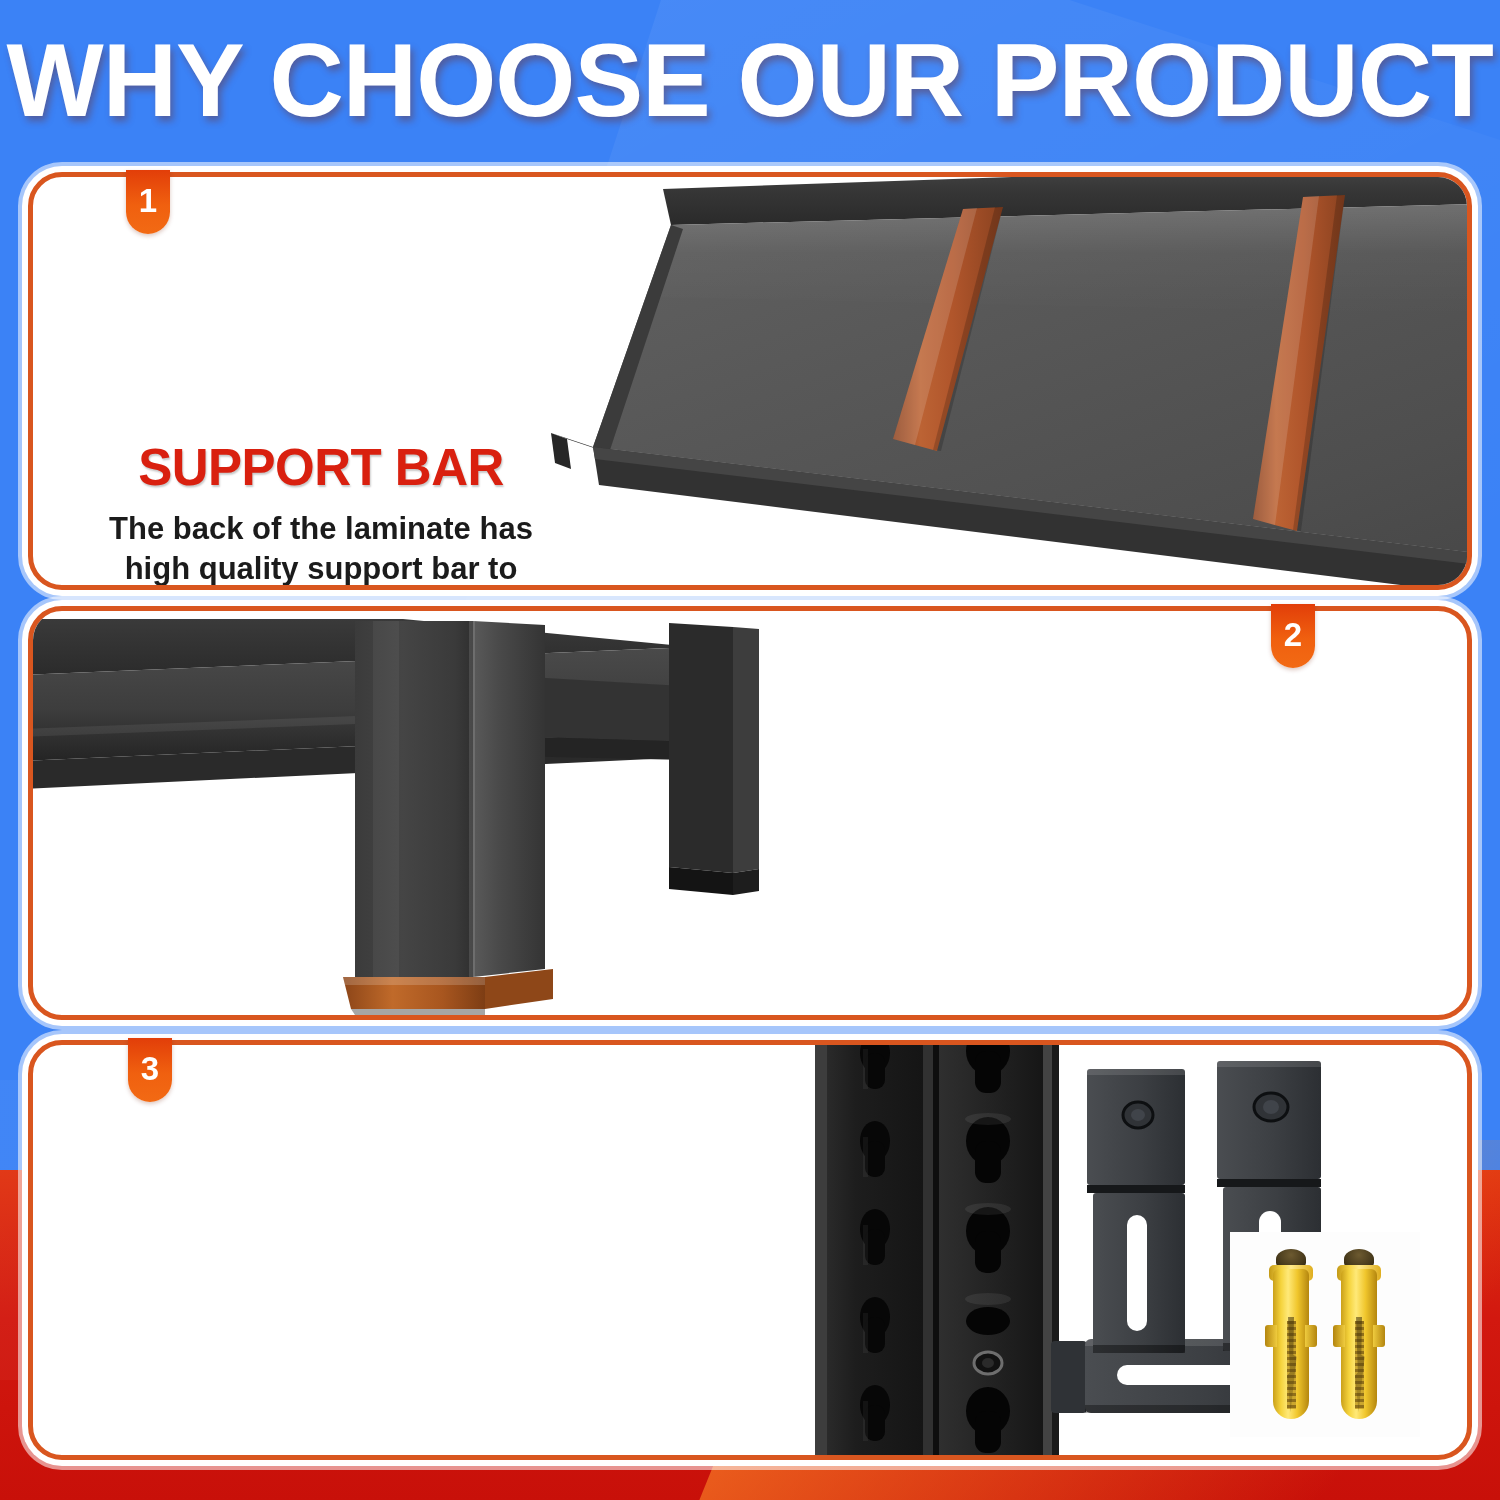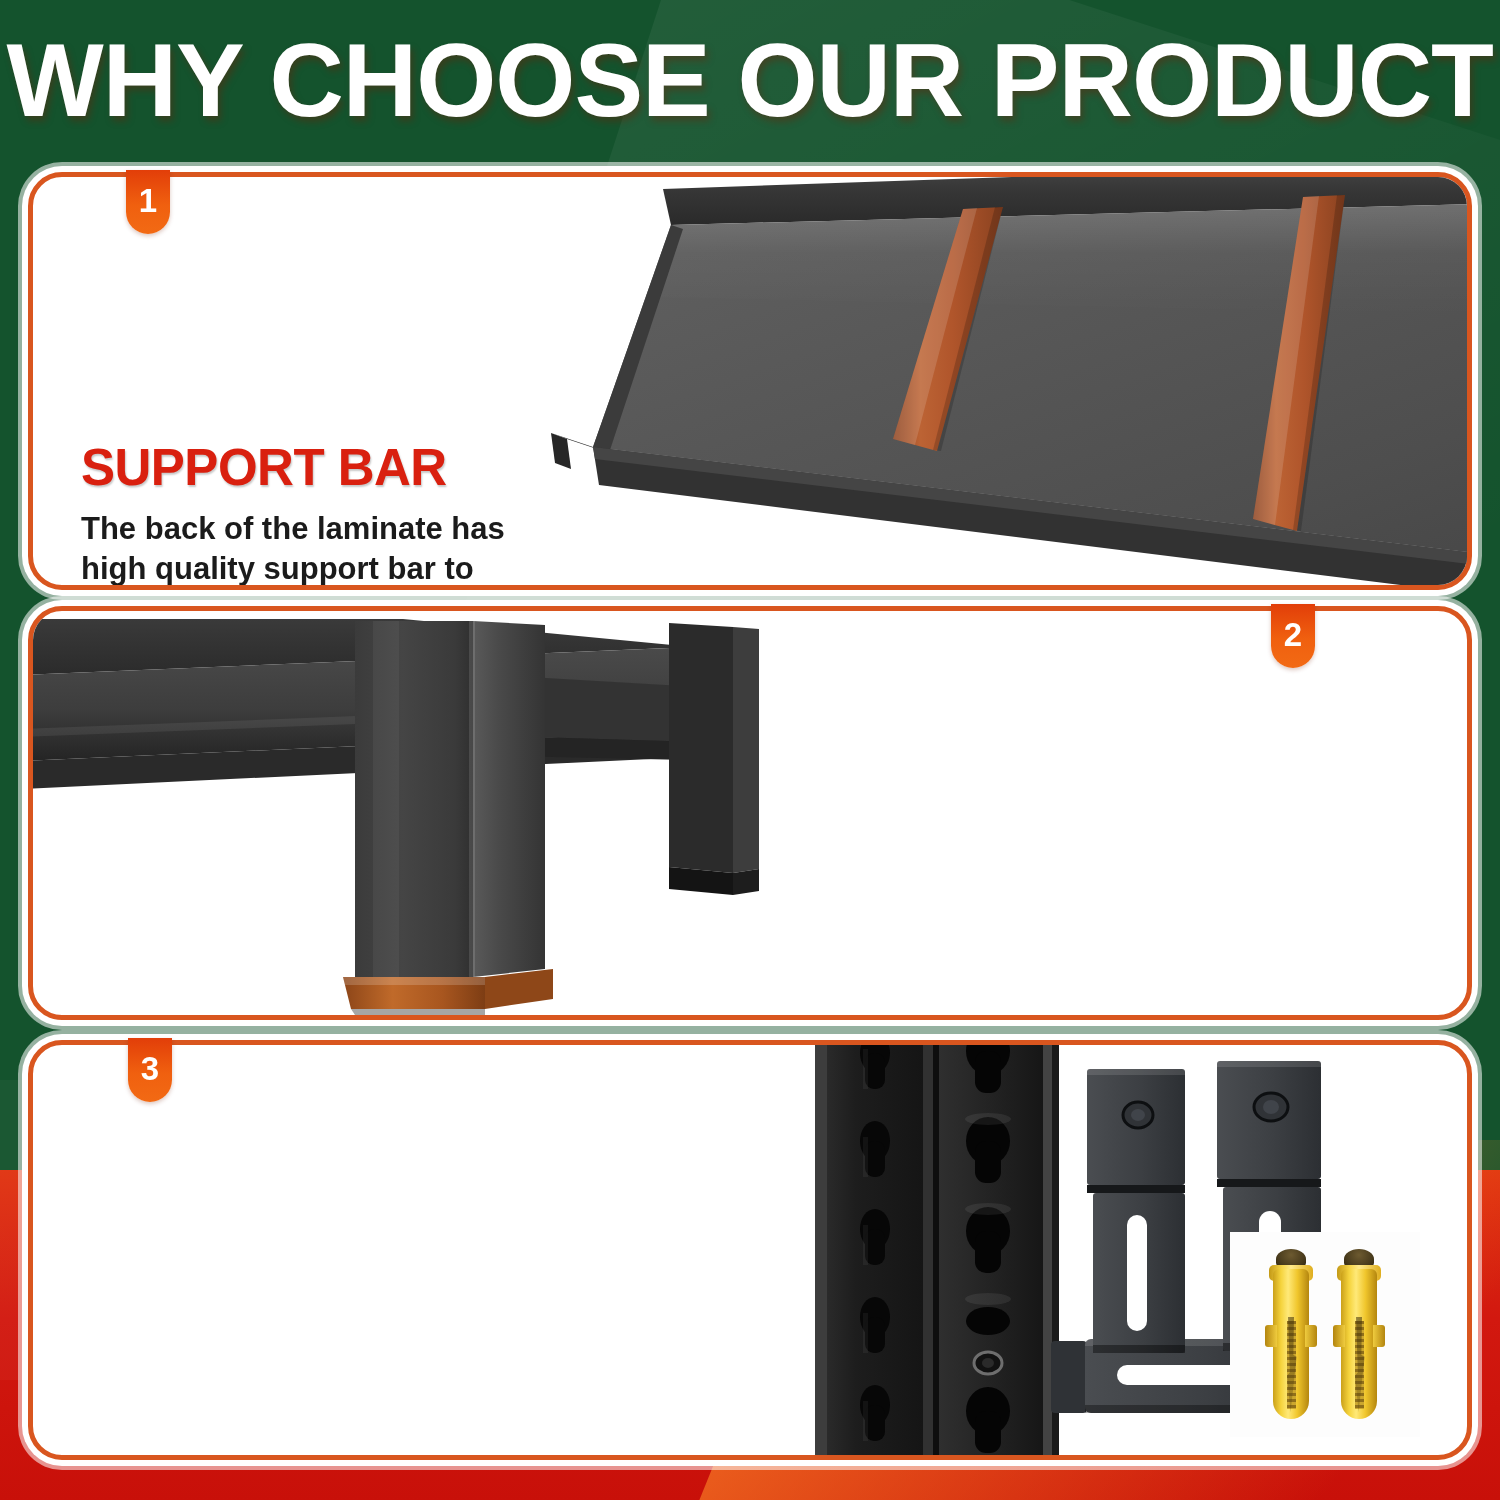--- a/index.html
+++ b/index.html
@@ -5,21 +5,21 @@
   html, body {
     margin: 0; padding: 0;
     width: 1500px; height: 1500px;
     overflow: hidden;
     font-family: "Liberation Sans", sans-serif;
   }
 
   #page {
     position: relative;
     width: 1500px; height: 1500px;
-    background: #14532d;
+    background: #3b82f6;
     overflow: hidden;
   }
 
   
   .bg-red-bottom {
     position: absolute; left: 0; bottom: 0; width: 1500px; height: 330px;
     background: linear-gradient(180deg, #e03310 0%, #d2180f 45%, #c81009 100%);
   }
   .bg-sweep-a {
     position: absolute; left: 700px; top: -120px;
@@ -86,21 +86,21 @@
     padding-top: 12px;
     box-sizing: border-box;
     z-index: 12;
     box-shadow: 0 2px 4px rgba(120,30,0,0.25);
   }
   #badge1 { left: 126px;  top: 170px; }
   #badge2 { left: 1271px; top: 604px; }
   #badge3 { left: 128px;  top: 1038px; }
 
   
-  .txt-block { position: absolute; z-index: 8; }
+  .txt-block { position: absolute; text-align: center; z-index: 8; }
   .kicker {
     color: #d9200f;
     font-weight: 700;
     line-height: 1.05;
     text-shadow: 1px 2px 2px rgba(0,0,0,0.22);
     margin: 0 0 14px 0;
   }
   .body-txt {
     color: #1b1b1b;
     font-weight: 700;

